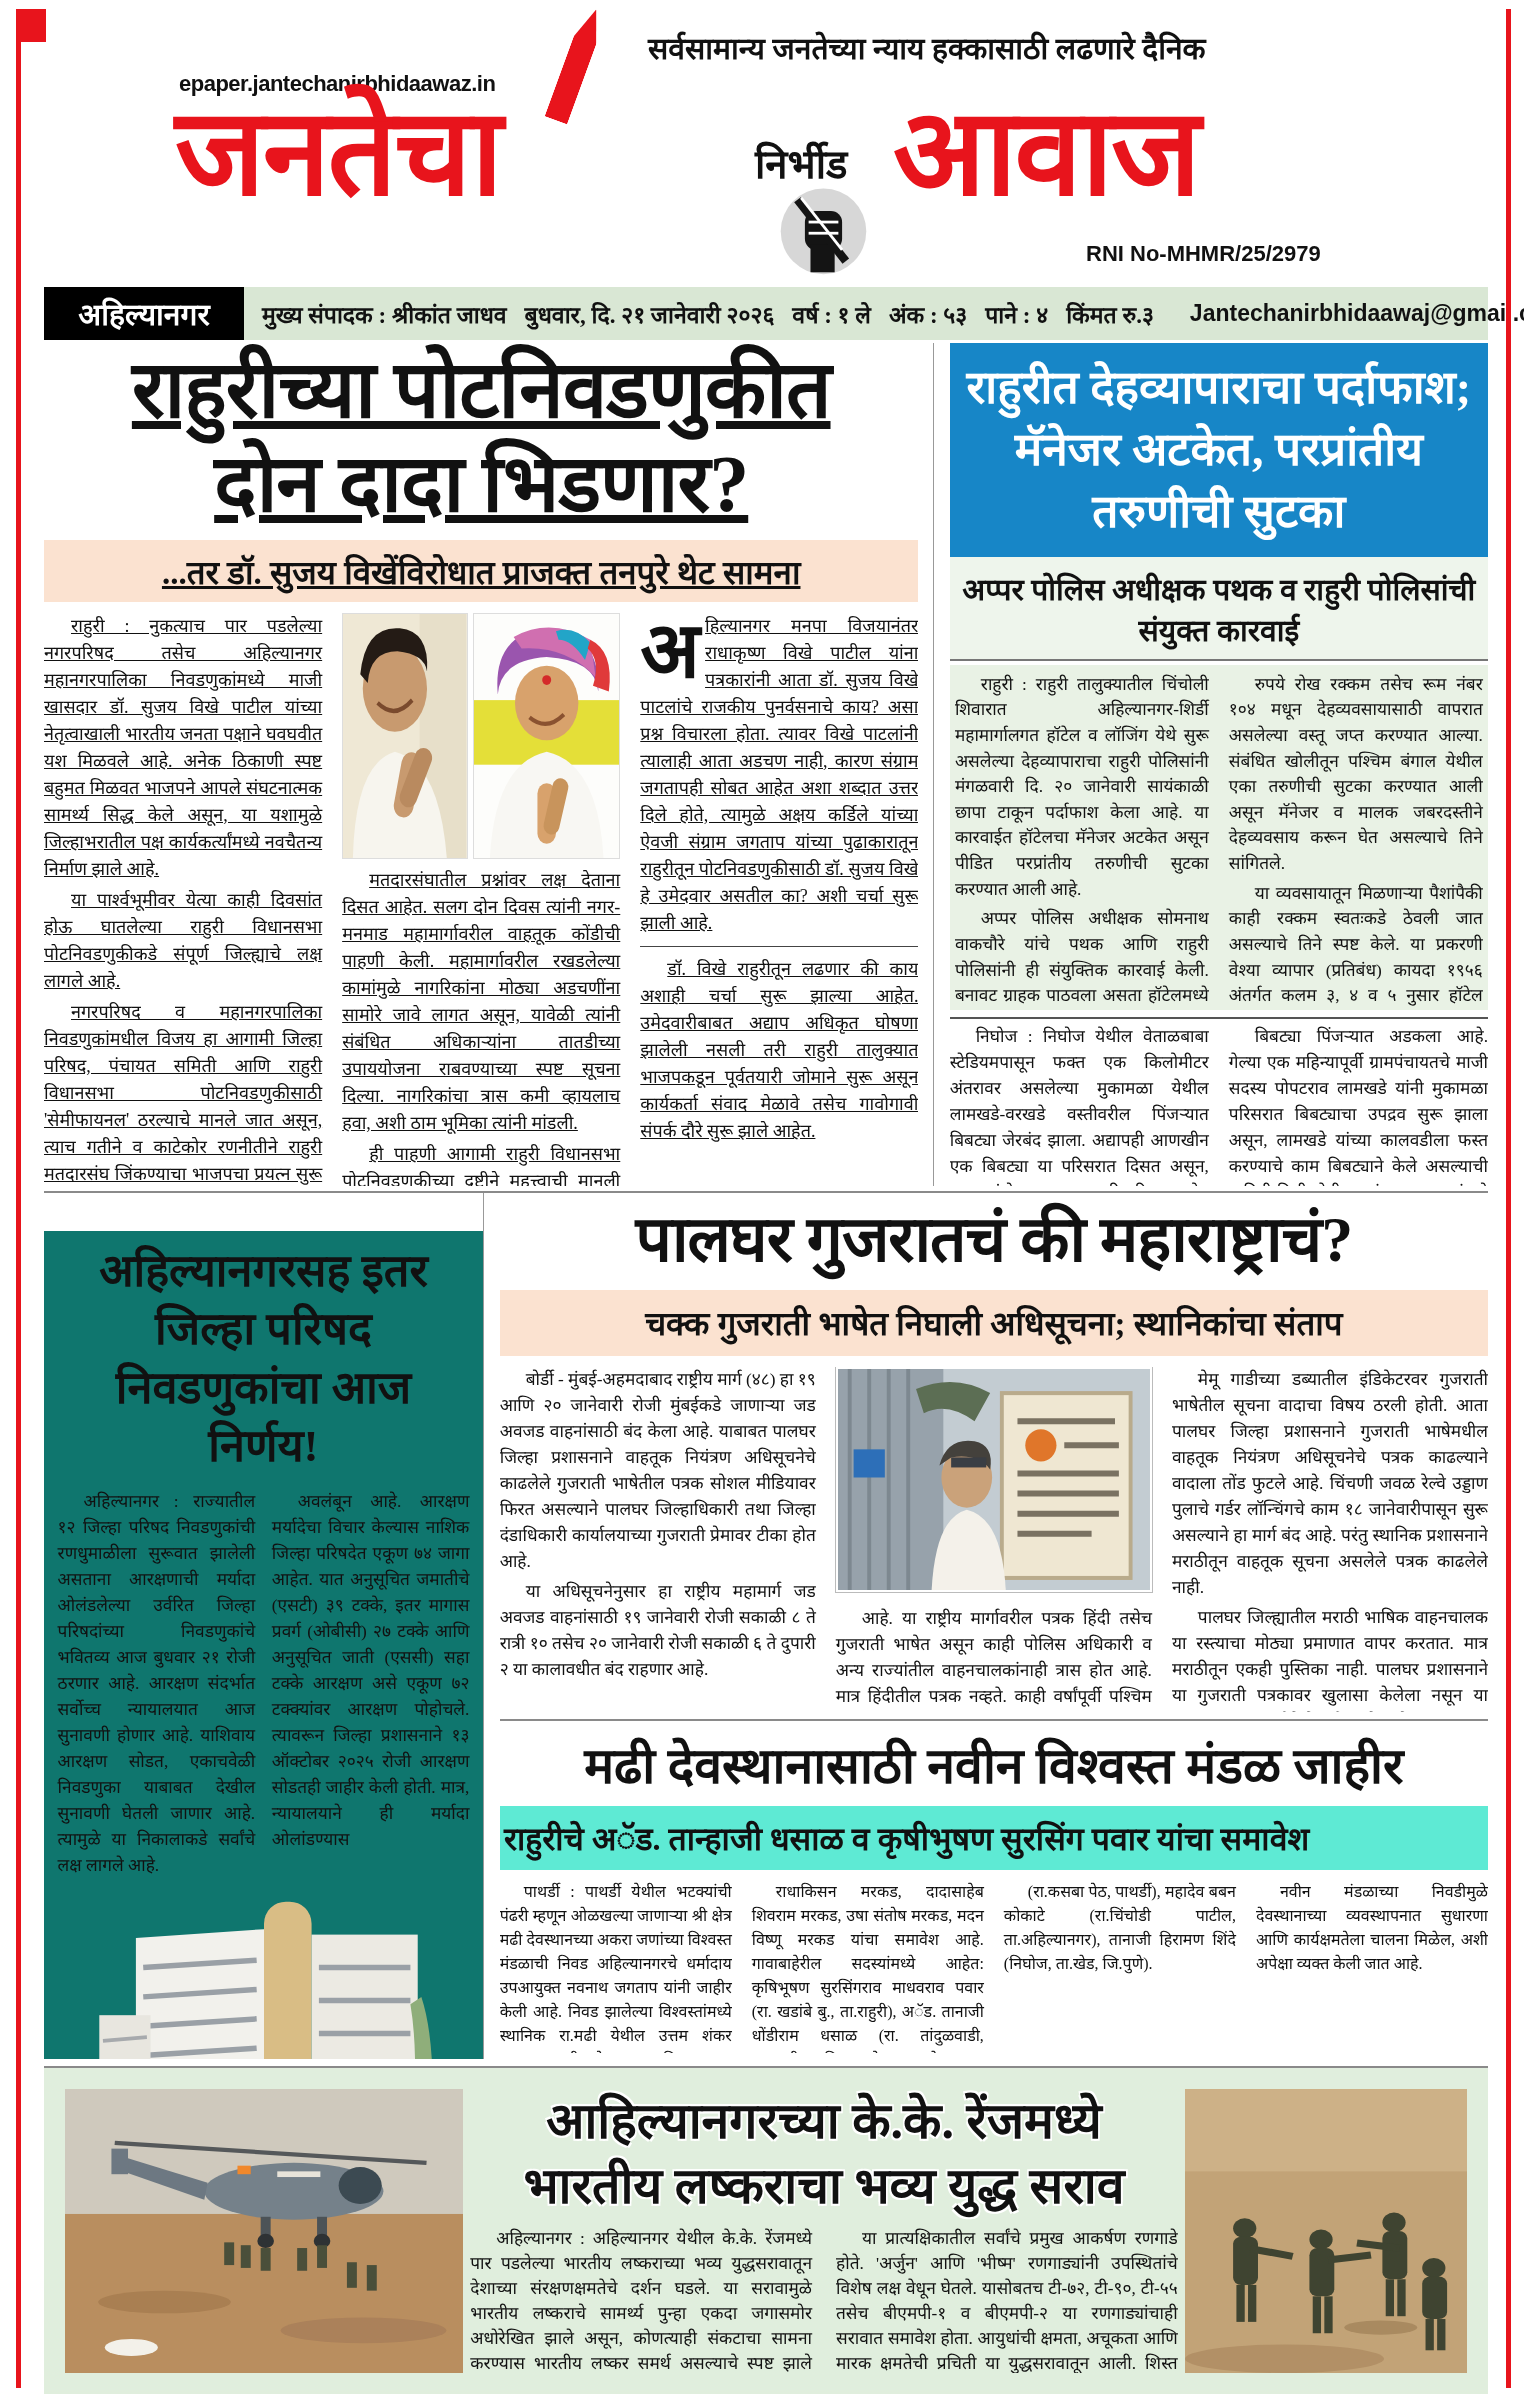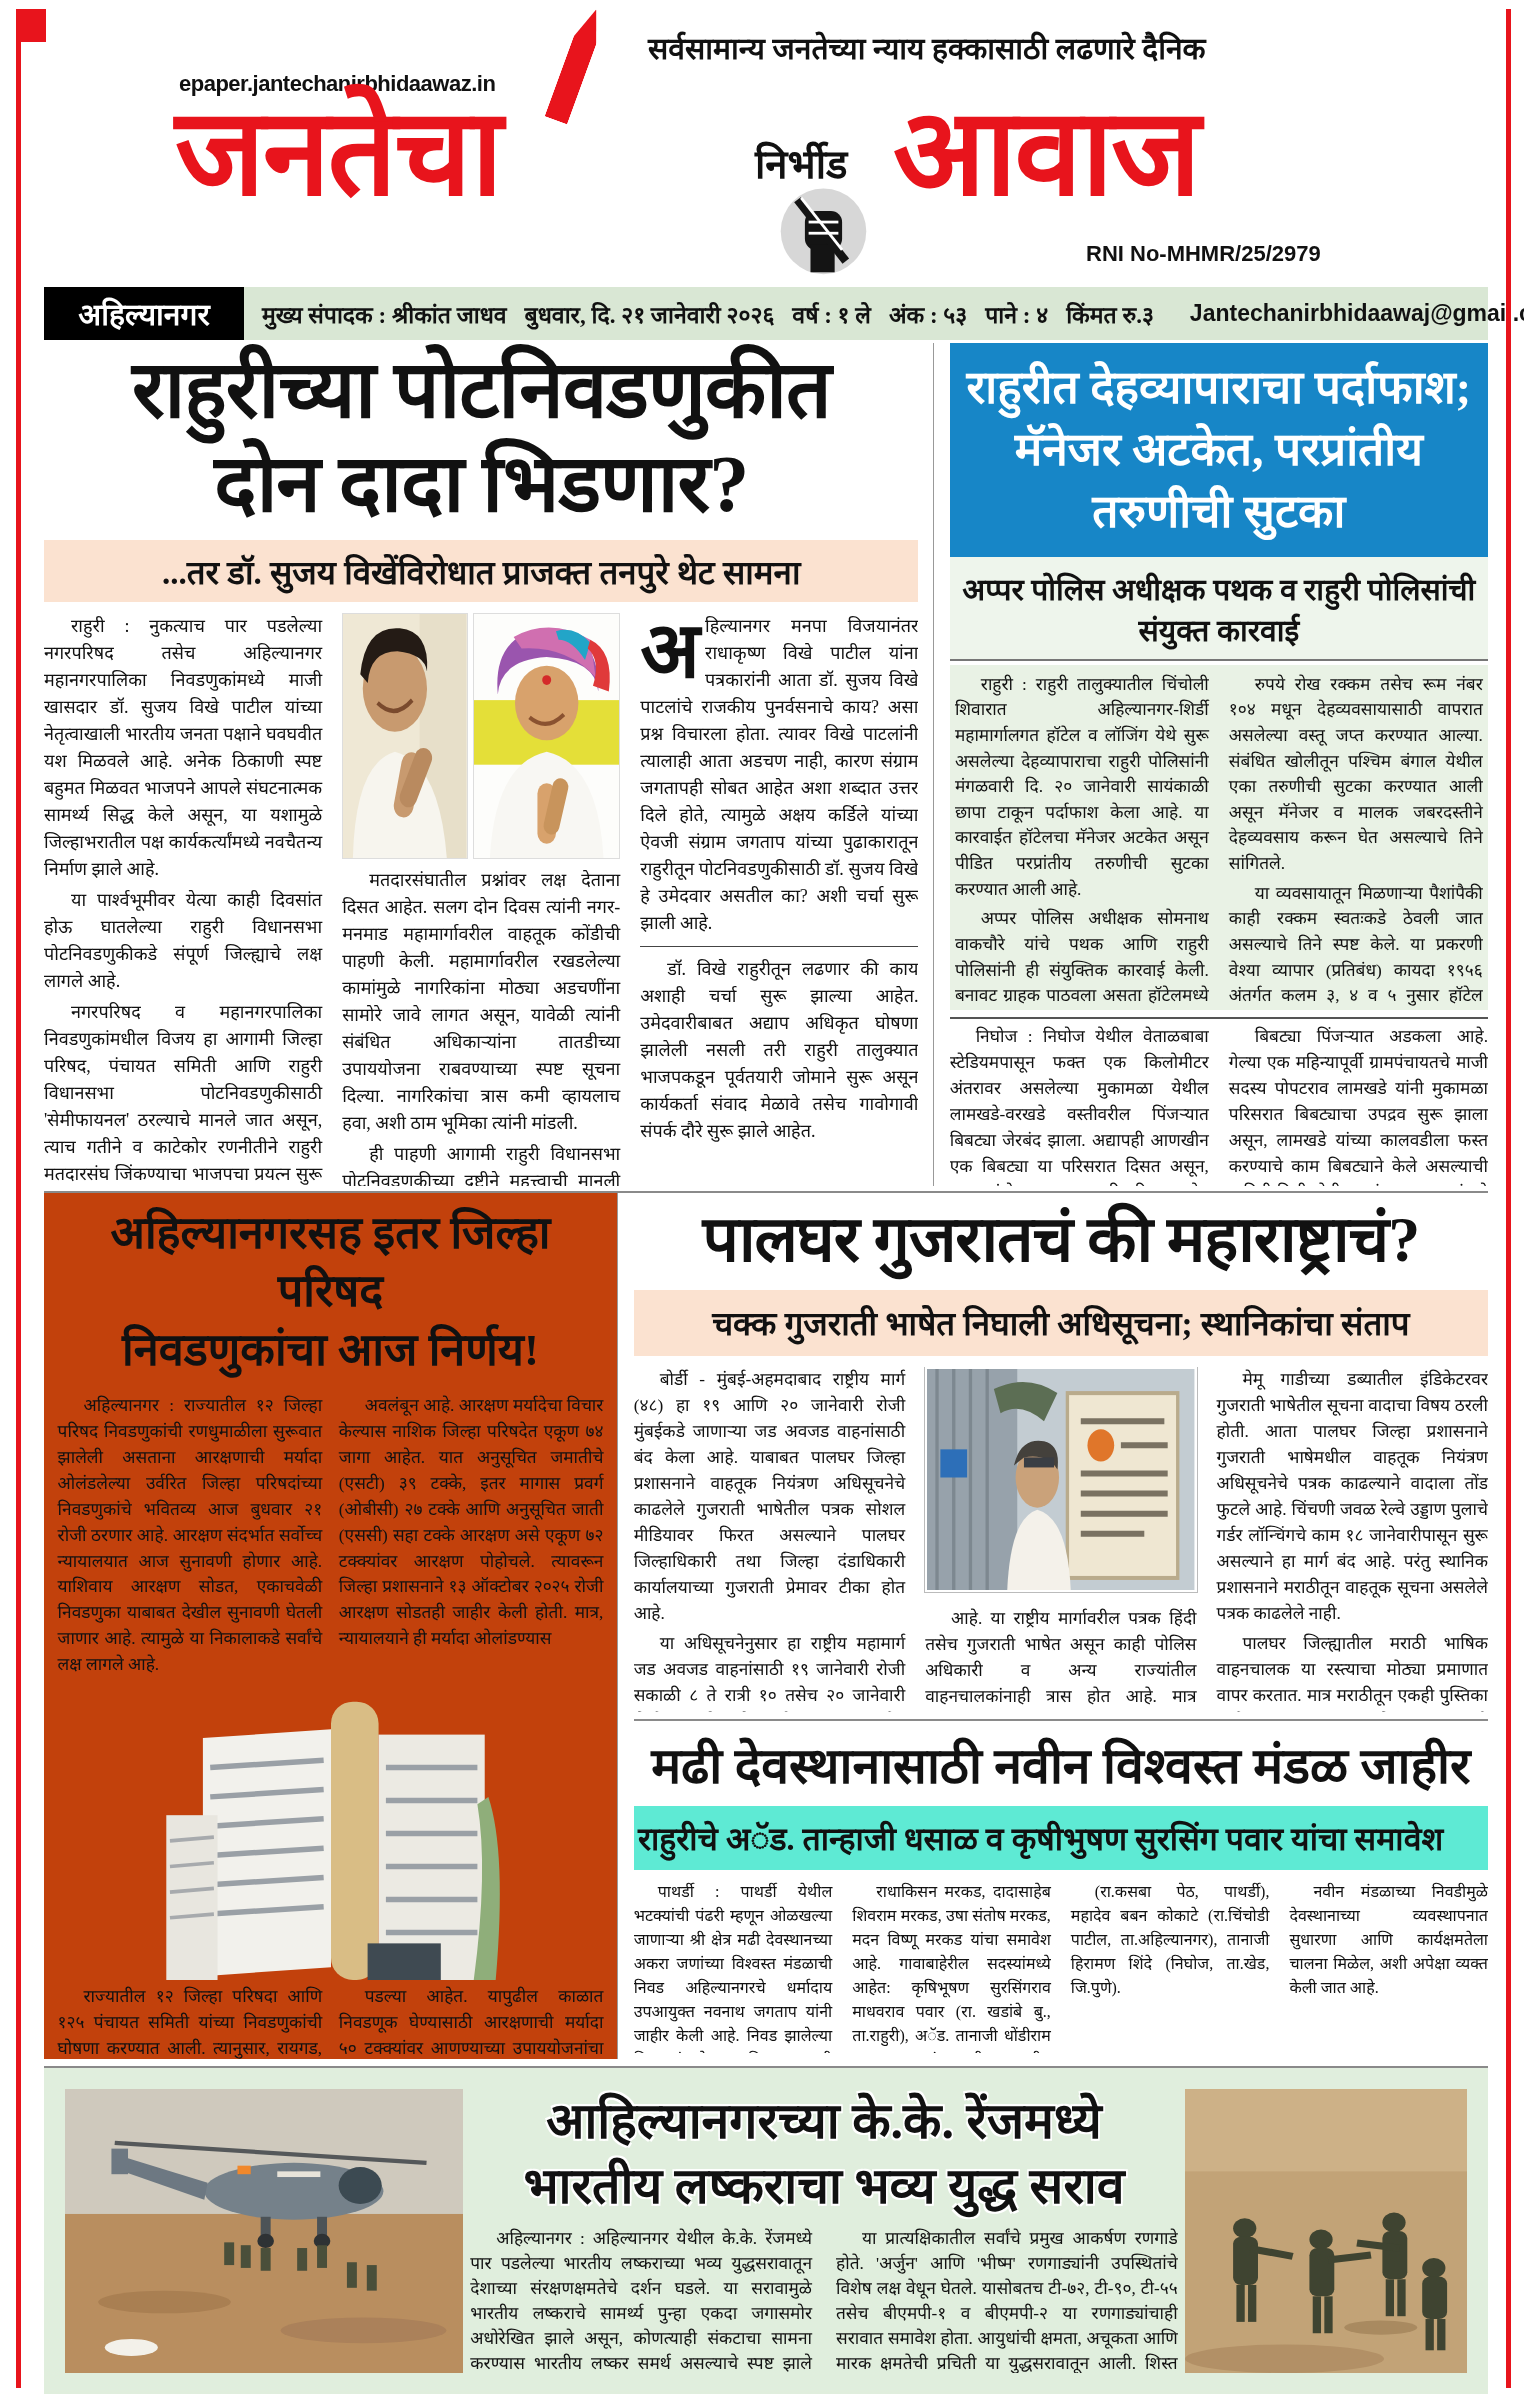--- a/index.html
+++ b/index.html
@@ -42,21 +42,21 @@
   .infobar .email { font-family: "Liberation Sans", sans-serif; font-weight: bold; }
 
   
   .para { text-align: justify; text-indent: 1.5em; margin-bottom: 4.2px; }
   .cols { display: flex; gap: 20px; }
   .cols > div { flex: 1; min-width: 0; }
   .bodytext { font-size: 18px; line-height: 1.5; }
 
   
   .top-band { display: flex; margin-top: 3.1px; height: 843px; overflow: hidden; }
-  .lead-article { width: 889px; flex: 0 0 auto; padding-right: 14.6px; }
+  .lead-article { width: 889px; flex: 0 0 auto; padding-right: 14.6px; text-decoration: underline; }
   .lead-headline { font-size: 80px; line-height: 1.18; font-weight: bold; text-align: center;
                    letter-spacing: -1px; }
   .lead-subhead { background: #fbe2d0; margin-top: 8.4px; padding: 8.4px 5.2px; text-align: center;
                   font-size: 33px; font-weight: bold; }
   .lead-body { margin-top: 10.5px; height: 590px; overflow: hidden; }
   .photo-pair { display: flex; gap: 5.2px; height: 246px; margin-bottom: 8.4px; }
   .photo-pair svg { height: 100%; border: 0.5px solid #ddd; }
   .dropcap { float: left; font-size: 78px; line-height: 0.8; font-weight: bold; padding: 7.3px 5.2px 0 0; }
   .mid-rule { border: none; border-top: 1.6px solid #444; margin: 9.4px 0; }
 
@@ -65,21 +65,21 @@
                     text-align: center; padding: 13.6px 9.4px; }
   .sting-subhead { font-size: 30px; font-weight: bold; text-align: center; padding: 11.5px 2.1px 9.4px;
                    border-bottom: 2.1px solid #777; margin-bottom: 3.1px; background: #eef5ec; }
   .sting-body { background: #e9f2e5; padding: 7.3px 5.2px; font-size: 17.3px; line-height: 1.48; height: 345px; overflow: hidden; }
   .leopard { border-top: 2.6px solid #555; margin-top: 7.3px; padding-top: 5.2px; }
   .leopard-headline { font-size: 41px; font-weight: bold; text-align: center; margin: 5.2px 0 10.5px; }
   .leopard-body { font-size: 17.3px; line-height: 1.5; height: 225px; overflow: hidden; }
 
   
   .mid-band { display: flex; border-top: 2.1px solid #8a8a8a; margin-top: 5.2px; height: 868px; overflow: hidden; }
-  .zp-article { width: 573px; flex: 0 0 auto; background: #c2410c; padding: 10.5px 13.6px; }
+  .zp-article { width: 439px; flex: 0 0 auto; background: #0f766e; padding: 10.5px 13.6px; margin-top: 38px; }
   .zp-headline { font-size: 45px; font-weight: bold; text-align: center; line-height: 1.3; margin-bottom: 13.6px; }
   .zp-body { font-size: 17.3px; line-height: 1.5; }
   .zp-photo { margin: 4.2px auto; width: 366px; height: 293px; display: block; }
   .right-mid { flex: 1; border-left: 1.6px solid #999; padding-left: 15.7px; display: flex; flex-direction: column; }
   .palghar-headline { font-size: 64px; font-weight: bold; text-align: center; letter-spacing: -1px; }
   .palghar-subhead { background: #fbe2d0; margin-top: 9.4px; padding: 10.5px 4.2px; text-align: center;
                      font-size: 33px; font-weight: bold; }
   .palghar-body { margin-top: 11.5px; font-size: 17.3px; line-height: 1.5; height: 345px; overflow: hidden; }
   .palghar-photo { width: 100%; height: 225px; border: 2.1px solid #fff; outline: 0.5px solid #bbb; margin-bottom: 6.3px; }
 

